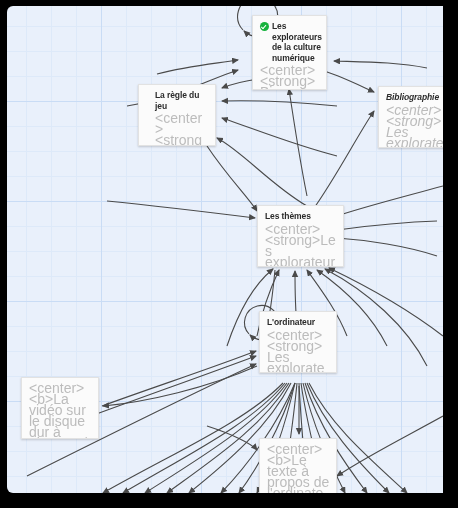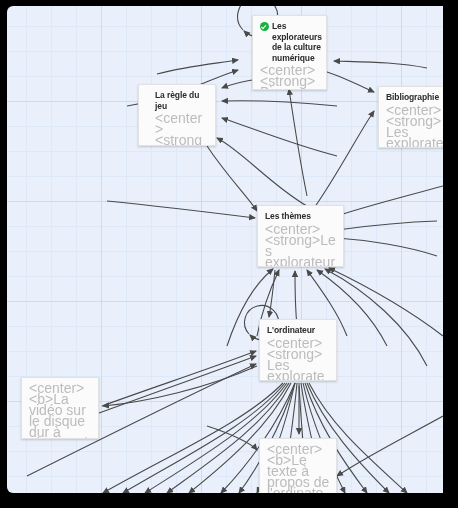--- a/index.html
+++ b/index.html
@@ -73,23 +73,23 @@
     left:2.4px;top:1.9px;
     width:2.4px;height:4.2px;
     border:solid #fff;
     border-width:0 1.4px 1.4px 0;
     transform:rotate(42deg);
   }
 
   
   #n-explorateurs{left:245px;top:9px;width:75px;height:75px;}
   #n-regle      {left:131px;top:78px;width:78px;height:62px;padding-left:16px;}
-  #n-biblio     {left:371px;top:80px;width:78px;height:62px;}
+  #n-biblio     {left:371px;top:80px;width:78px;height:62px;font-style:italic;}
   #n-themes     {left:250px;top:199px;width:87px;height:62px;}
-  #n-ordinateur {left:252px;top:313px;width:78px;height:62px;}
+  #n-ordinateur {left:252px;top:305px;width:78px;height:62px;}
   #n-video      {left:14px;top:371px;width:78px;height:62px;}
   #n-texte      {left:252px;top:432px;width:78px;height:62px;}
 </style>
 </head>
 <body>
 
 <div id="frame">
   <div id="canvas">
 
     <svg id="edges" viewBox="0 0 436 487" preserveAspectRatio="none">

